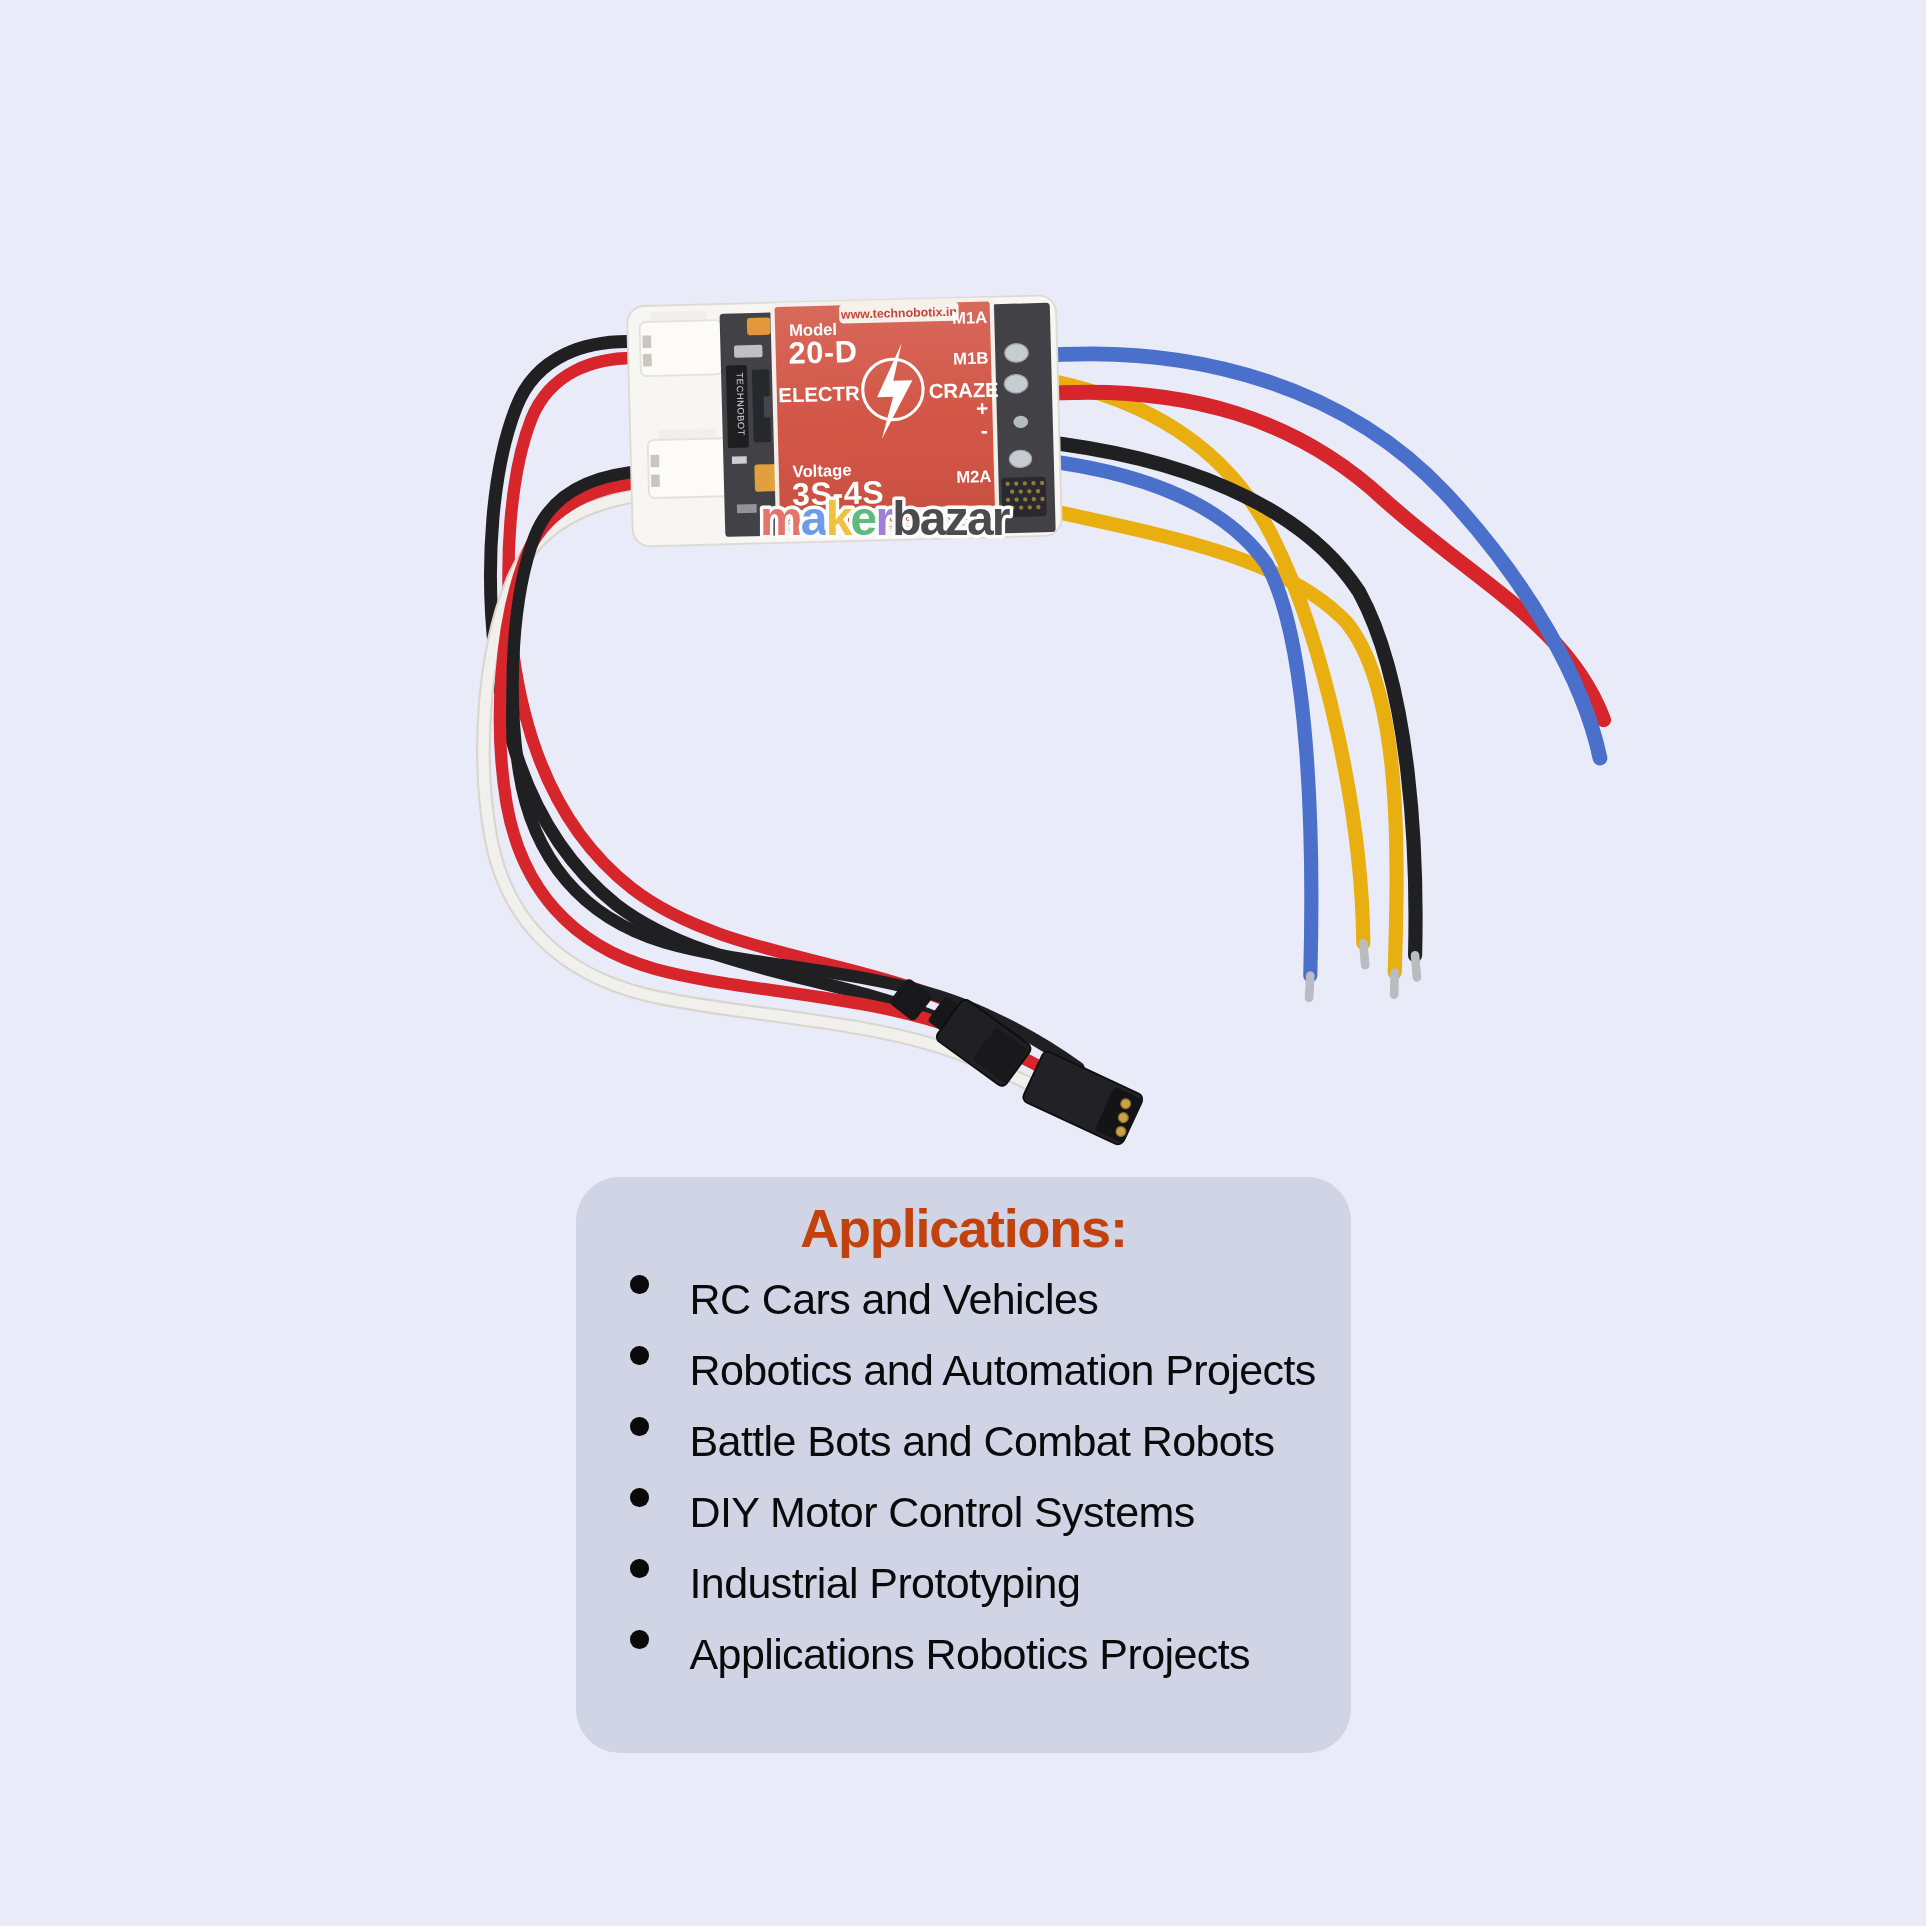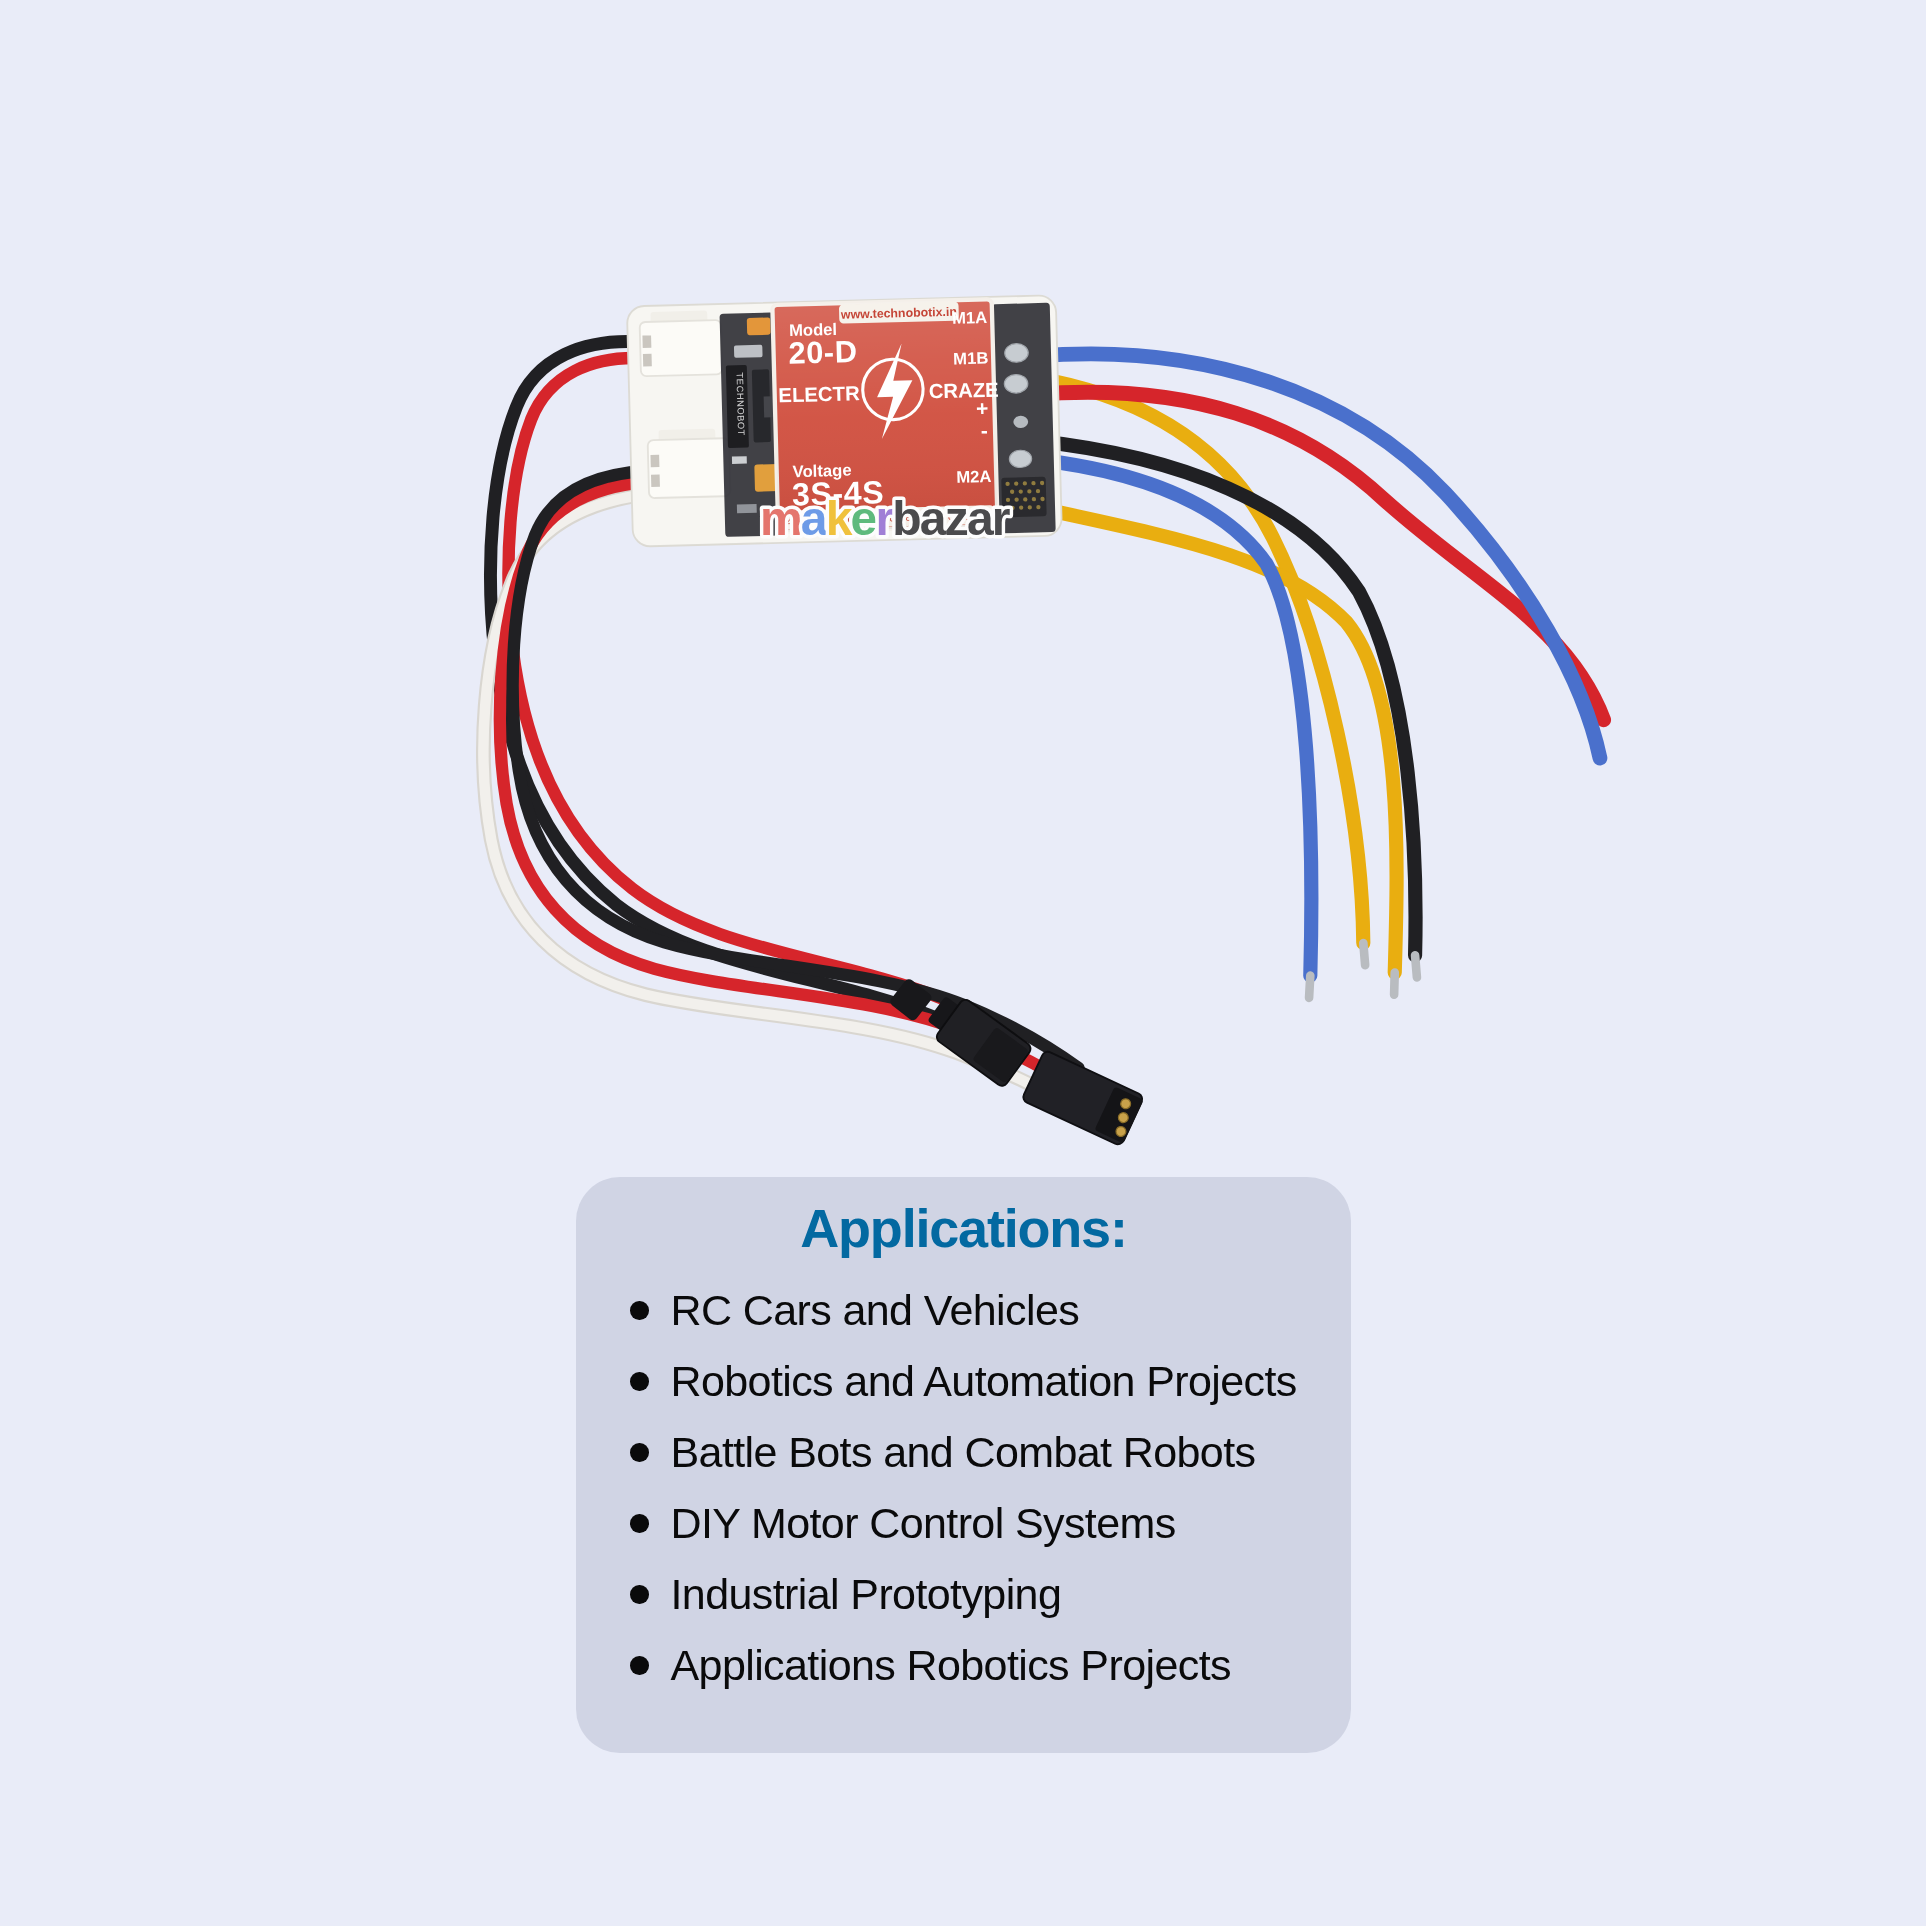--- a/index.html
+++ b/index.html
@@ -23,34 +23,34 @@
     border-radius:44px;
     box-sizing:border-box;
     color:#0a0a0b;
   }
   .apps-title{
     margin:20px 0 0 0;
     text-align:center;
     font-size:54px;
     font-weight:bold;
     letter-spacing:-1.2px;
-    color:#0369a1;
+    color:#c2410c;
   }
   .apps-list{
     list-style:none;
     margin:16px 0 0 0;
     padding:0 25px 0 54px;
   }
   .apps-list li{
     display:flex;
-    align-items:center;
     height:71px;
     font-size:43px;
     letter-spacing:-0.6px;
     white-space:nowrap;
+    gap:19px;
   }
   .bullet-dot{
     width:18.5px;height:18.5px;
     border-radius:50%;
     background:#0a0a0b;
     margin-right:22px;
     flex:0 0 auto;
   }
 </style>
 </head>

